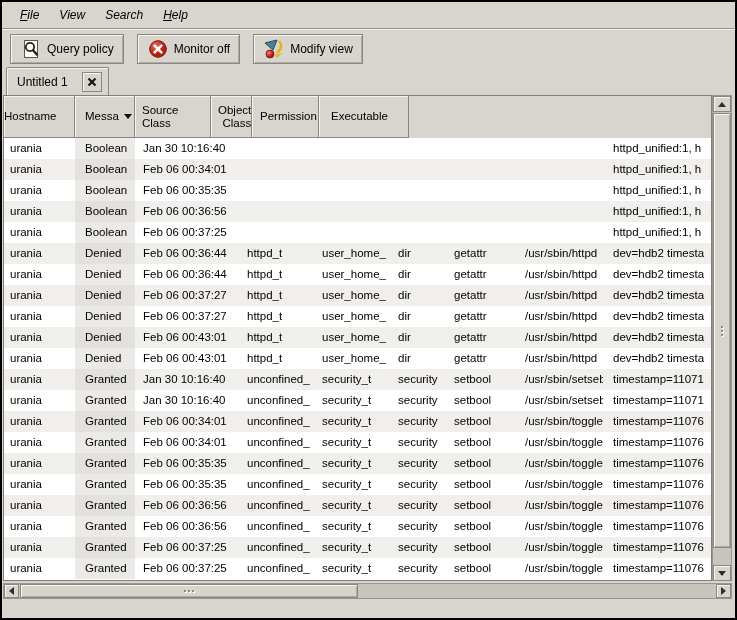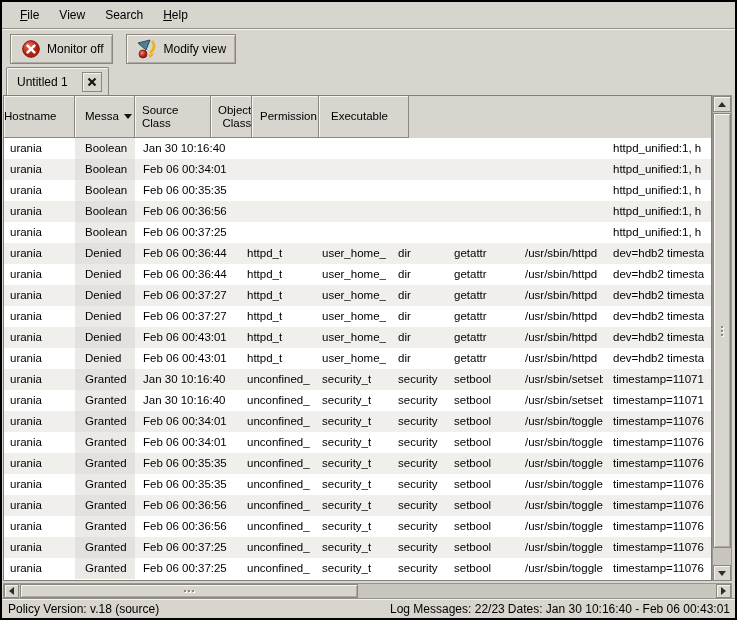--- a/index.html
+++ b/index.html
@@ -5,21 +5,21 @@
   * { margin:0; padding:0; box-sizing:border-box; }
   html,body { width:737px; height:620px; }
   body { font-family:"Liberation Sans","DejaVu Sans",sans-serif; font-size:12px; color:#000; }
 
   #window { position:relative; width:737px; height:620px; border:2px solid #000;
             background:#d8d4ce; overflow:hidden; }
 
   
   #menubar { position:absolute; left:0; top:0; right:0; height:26px;
              display:flex; align-items:center; padding-left:8px;
-             box-shadow:0 1px 0 #95928b, 0 2px 0 #f4f2ee; }
+             box-shadow:0 1px 0 #95928b, 0 2px 0 #f4f2ee;font-style:italic; }
   .menu-item { padding:3px 10px; cursor:default; }
   .menu-item u { text-decoration:underline; }
 
   
   #toolbar { position:absolute; left:0; top:29px; right:0; height:36px;
              display:flex; align-items:center; gap:13px; padding-left:8px; }
   .tbtn { display:flex; align-items:center; gap:5px; height:30px; padding:0 9px;
           background:#d8d4ce; border:1px solid #8a8680; font-size:12px;
           font-family:inherit; color:#000;
           box-shadow:inset 1px 1px 0 #f7f5f1, inset -1px -1px 0 #aeaaa3; }
@@ -97,20 +97,30 @@
 <div id="window">
 
   <div id="menubar">
       <div class="menu-item"><u>F</u>ile</div>
       <div class="menu-item">View</div>
       <div class="menu-item">Search</div>
       <div class="menu-item"><u>H</u>elp</div>
     </div>
 
   <div id="toolbar">
+    <button class="tbtn">
+      <span class="ticon">
+        <svg width="20" height="20" viewBox="0 0 20 20">
+          <rect x="3.5" y="1.5" width="13" height="17" fill="#fff" stroke="#5a5751"></rect>
+          <circle cx="9" cy="8" r="4.2" fill="none" stroke="#21201e" stroke-width="1.8"></circle>
+          <line x1="12" y1="11.2" x2="16" y2="15.6" stroke="#21201e" stroke-width="2.4" stroke-linecap="round"></line>
+        </svg>
+      </span>
+      <span>Query policy</span>
+    </button>
     <button class="tbtn">
       <span class="ticon">
         <svg width="20" height="20" viewBox="0 0 20 20">
           <defs>
             <radialGradient id="rg2" cx="35%" cy="30%">
                 <stop offset="0%" stop-color="#ee6a57"></stop>
                 <stop offset="100%" stop-color="#b3200f"></stop>
               </radialGradient>
           </defs>
           <circle cx="10" cy="10" r="8.3" fill="url(#rg2)" stroke="#7c1507"></circle>
@@ -433,19 +443,14 @@
           <i></i>
           <i></i>
           <i></i>
         </span>
     </div>
     <button class="sbtn" style="left:712px;">
         <i class="arr right"></i>
       </button>
   </div>
 
-  <div id="statusbar">
-    <span id="sb-left">Policy Version: v.18 (source)</span>
-    <span id="sb-mid">Log Messages: 22/23</span>
-    <span id="sb-right">Dates: Jan 30 10:16:40 - Feb 06 00:43:01</span>
-  </div>
 
 </div>
 
 </body></html>

